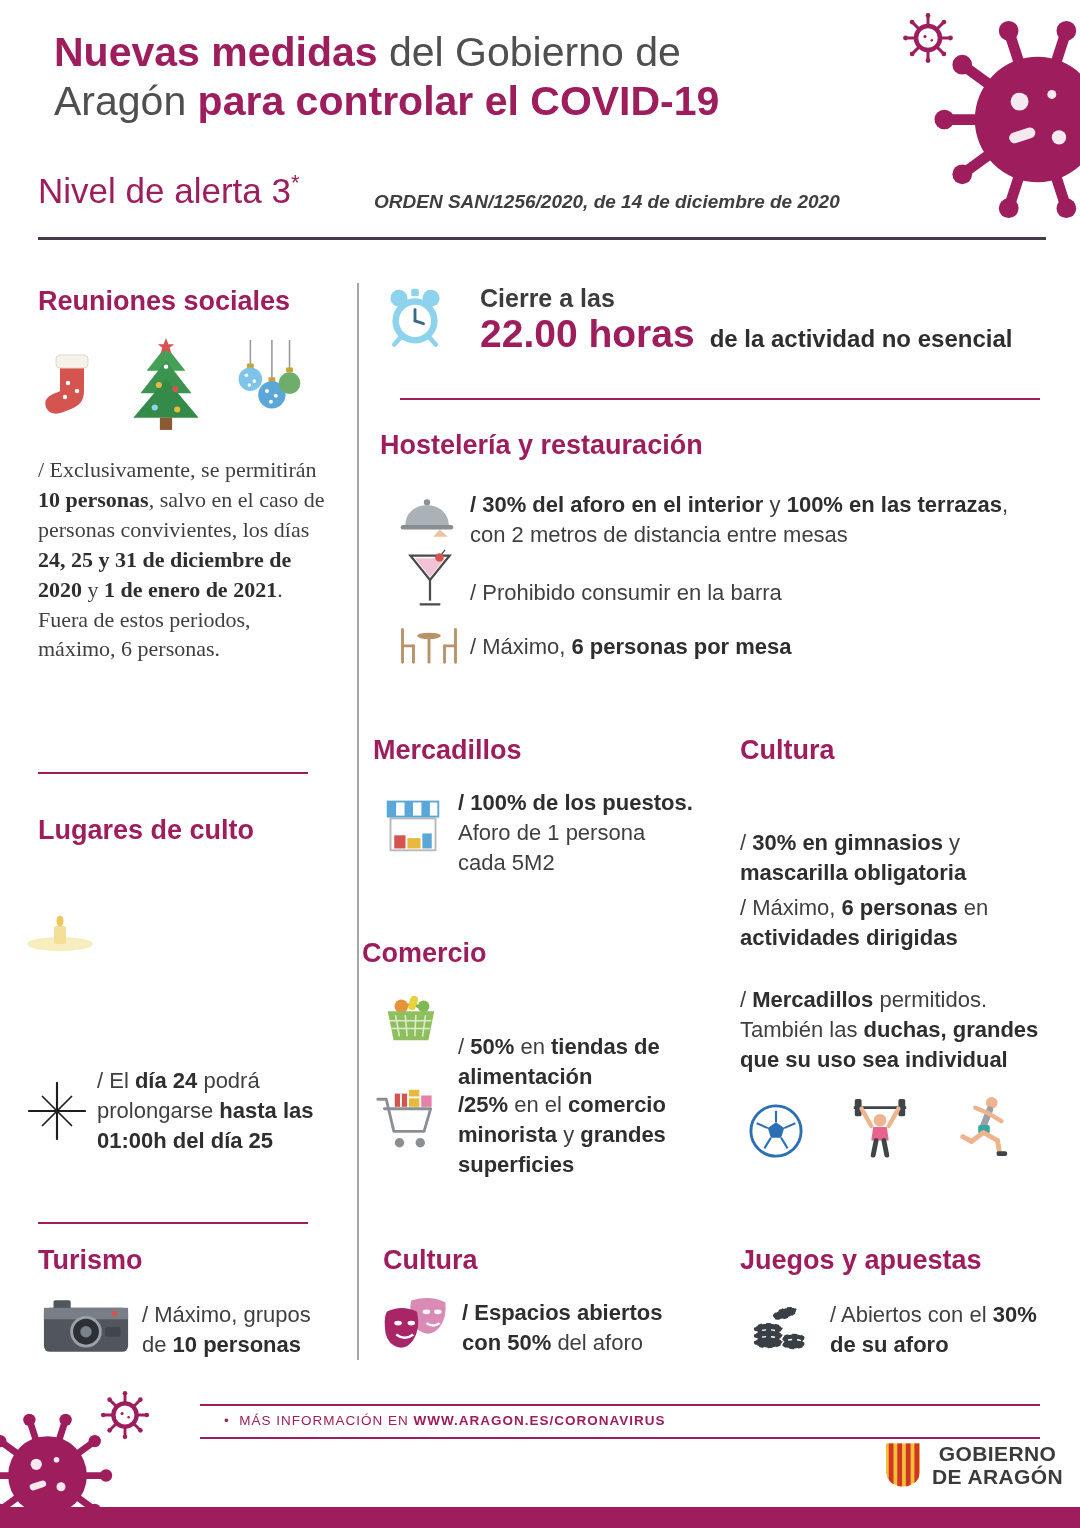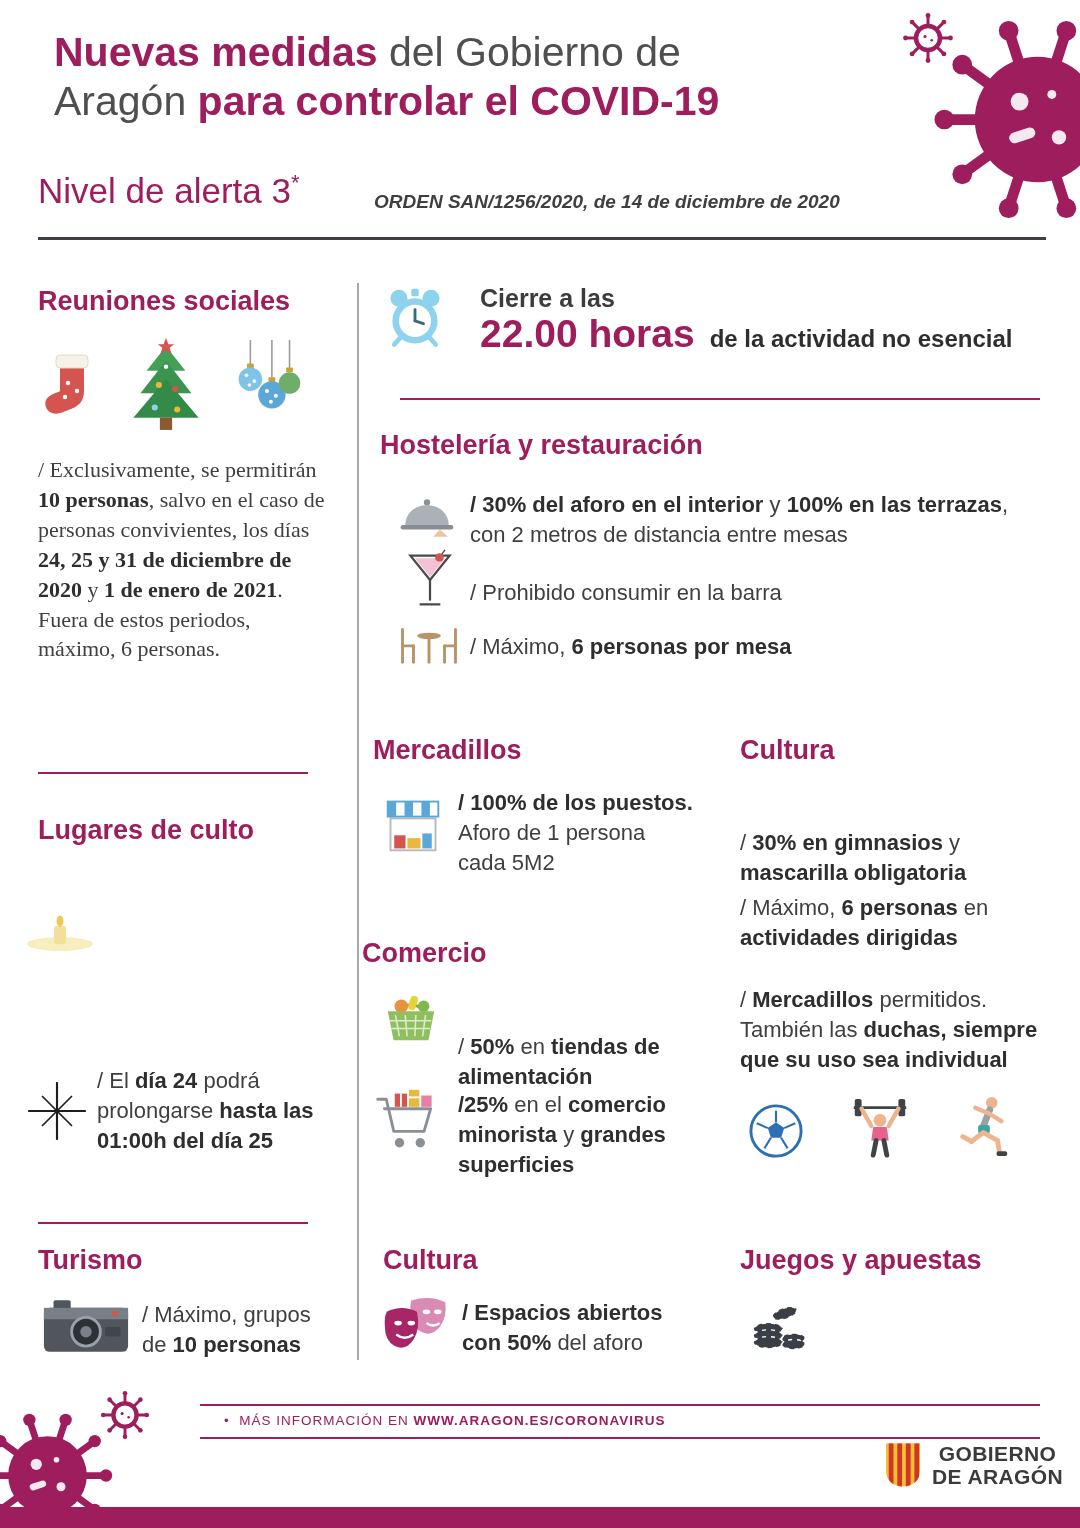--- a/index.html
+++ b/index.html
@@ -320,21 +320,21 @@
   </p>
 
   <div class="abs heading" style="left:740px; top:735px;">Cultura</div>
   <p class="abs txt" style="left:740px; top:800px; width:295px;margin-top:28px;">
     <span>/ </span><b>30% en gimnasios</b><span> y </span><b>mascarilla obligatoria</b>
   </p>
   <p class="abs txt" style="left:740px; top:893px; width:295px;">
     <span>/ Máximo, </span><b>6 personas</b><span> en </span><b>actividades dirigidas</b>
   </p>
   <p class="abs txt" style="left:740px; top:985px; width:305px;">
-    <span>/ </span><b>Mercadillos</b><span> permitidos. También las </span><b>duchas, siempre que su uso sea individual</b>
+    <span>/ </span><b>Mercadillos</b><span> permitidos. También las </span><b>duchas, grandes que su uso sea individual</b>
   </p>
   <div class="abs" style="left:748px; top:1095px; display:flex; gap:44px; align-items:flex-end;">
     <svg width="56" height="56" viewBox="0 0 58 58">
       <circle cx="29" cy="29" r="26" fill="#fff" stroke="#2d6fb5" stroke-width="3"></circle>
       <polygon points="29,20 37.5,26 34.3,36 23.7,36 20.5,26" fill="#2d6fb5"></polygon>
       <g stroke="#2d6fb5" stroke-width="2.2">
         <line x1="29" y1="20" x2="29" y2="8"></line>
           <line x1="37.5" y1="26" x2="49" y2="21"></line>
         <line x1="34.3" y1="36" x2="41" y2="47"></line>
           <line x1="23.7" y1="36" x2="17" y2="47"></line>
@@ -370,20 +370,23 @@
   <svg class="abs" style="left:750px; top:1294px;" width="58" height="60" viewBox="0 0 60 62">
     <g fill="#3a3f45" stroke="#fff" stroke-width="1.5" stroke-dasharray="4 5">
       <ellipse cx="36" cy="20" rx="13" ry="5.5" transform="rotate(-18 36 20)"></ellipse>
       <ellipse cx="19" cy="36" rx="15" ry="6"></ellipse>
         <ellipse cx="19" cy="43" rx="15" ry="6"></ellipse>
         <ellipse cx="19" cy="50" rx="15" ry="6"></ellipse>
       <ellipse cx="45" cy="46" rx="12" ry="5"></ellipse>
         <ellipse cx="45" cy="52" rx="12" ry="5"></ellipse>
     </g>
   </svg>
+  <p class="abs txt" style="left:830px; top:1300px; width:210px;">
+    <span>/ Abiertos con el </span><b>30% de su aforo</b>
+  </p>
 
   <div class="abs rule" style="left:200px; top:1404px; width:840px; height:2px;"></div>
   <div class="abs footer-info" style="left:224px; top:1413px;">
     <span>•</span>&nbsp;&nbsp;<span>MÁS INFORMACIÓN EN </span><span class="b">WWW.ARAGON.ES/CORONAVIRUS</span>
   </div>
   <div class="abs rule" style="left:200px; top:1437px; width:840px; height:2px;"></div>
 
   <svg class="abs" style="left:96px; top:1386px;" width="58" height="58" viewBox="0 0 80 80">
       <use href="#virus-outline"></use>
     </svg>

